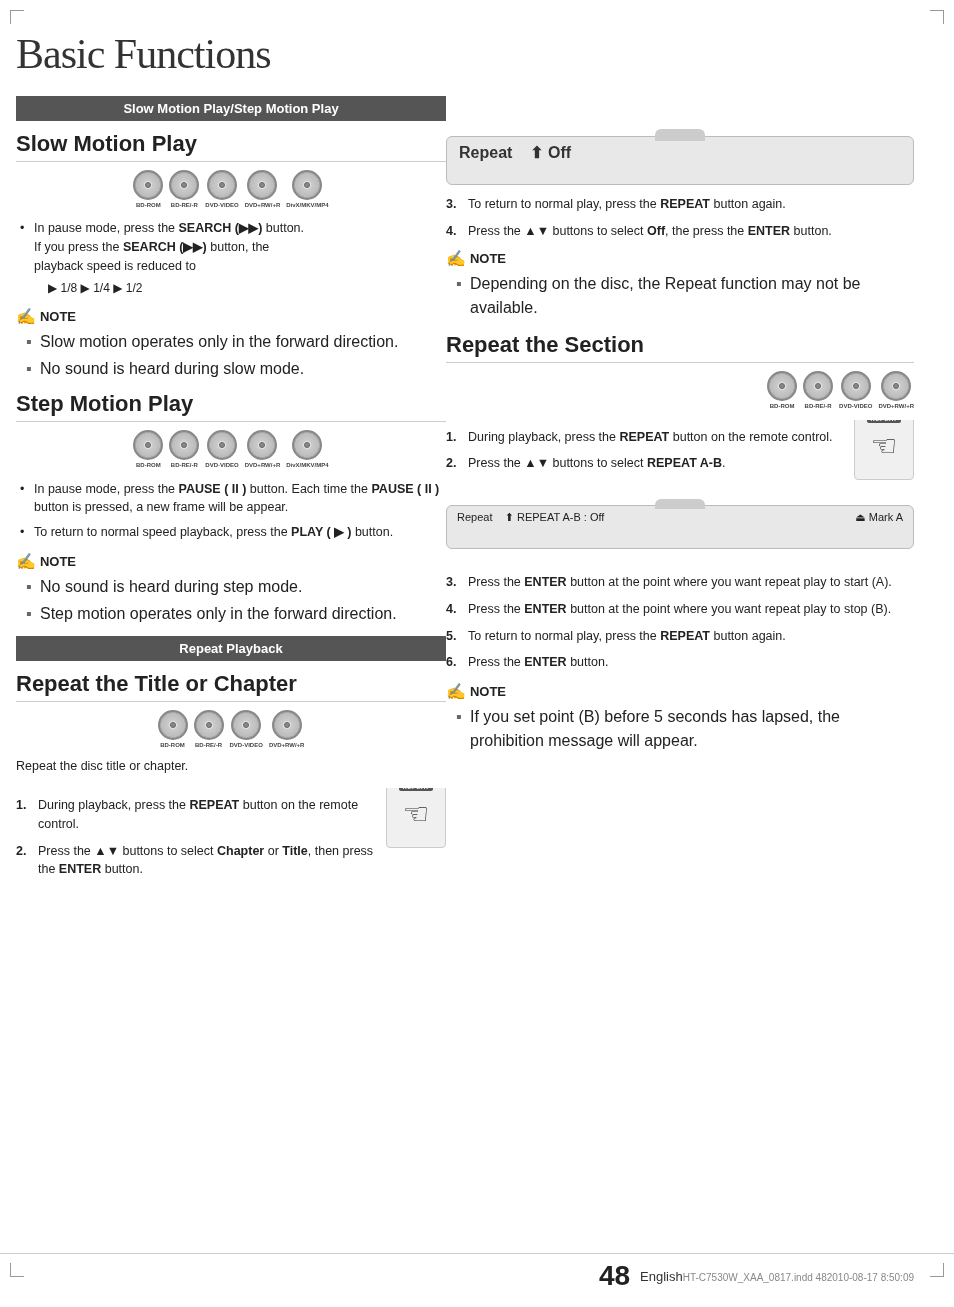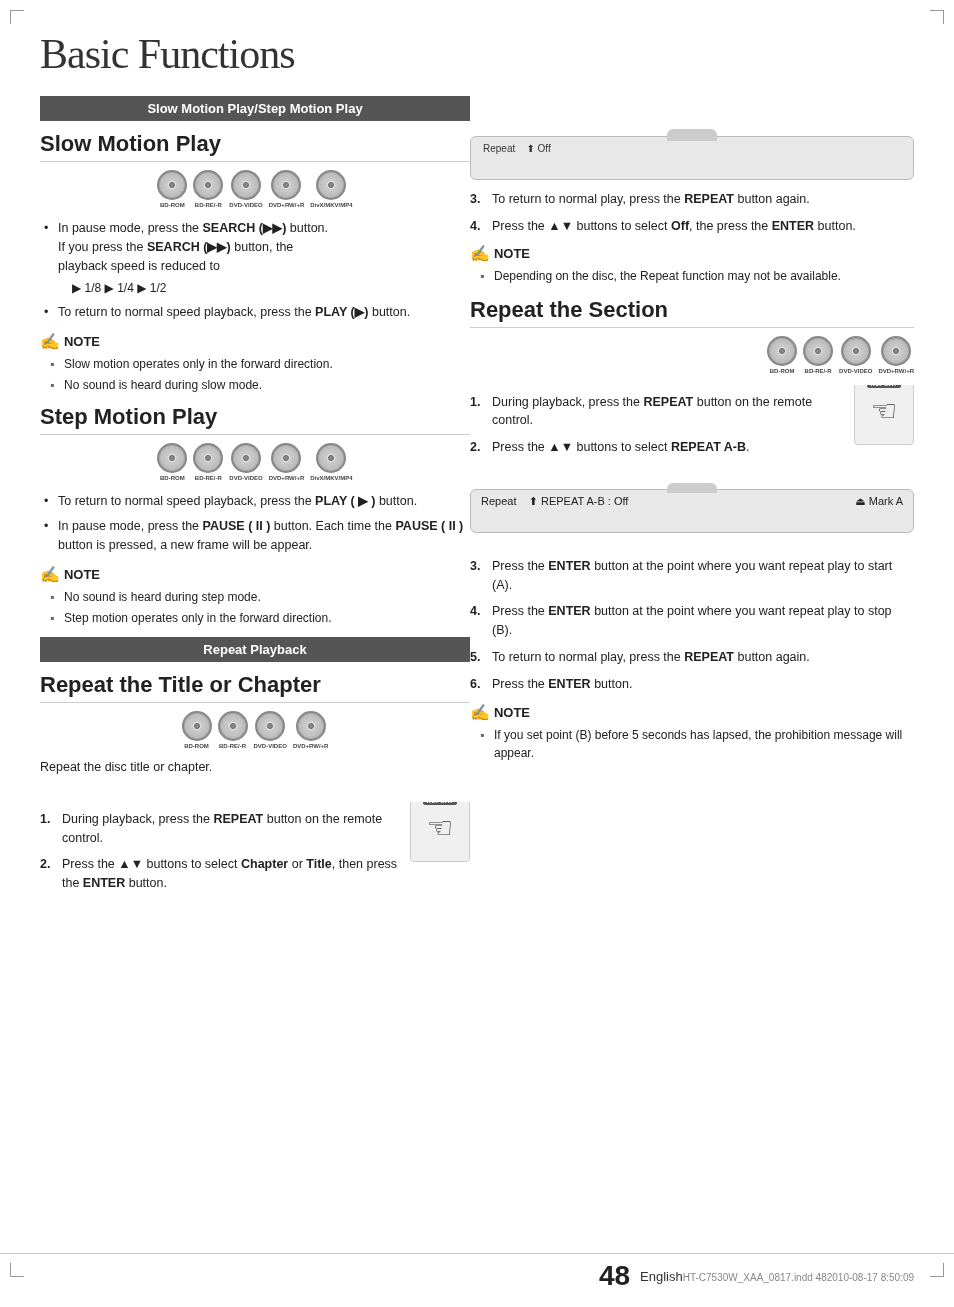--- a/index.html
+++ b/index.html
@@ -8,21 +8,21 @@
       min-height: 1307px;
       background: #fff;
       font-family: Arial, sans-serif;
       font-size: 13px;
       color: #222;
       position: relative;
     }
     .page {
       width: 954px;
       min-height: 1307px;
-      padding: 30px 40px 40px 40px;
+      padding: 30px 40px 40px 16px;
       position: relative;
     }
     
     .corner { position: absolute; width: 14px; height: 14px; border-color: #999; border-style: solid; }
     .corner.tl { top: 10px; left: 10px; border-width: 1px 0 0 1px; }
     .corner.tr { top: 10px; right: 10px; border-width: 1px 1px 0 0; }
     .corner.bl { bottom: 30px; left: 10px; border-width: 0 0 1px 1px; }
     .corner.br { bottom: 30px; right: 10px; border-width: 0 1px 1px 0; }
 
     .page-title {
@@ -141,21 +141,21 @@
       font-size: 16px;
       color: #555;
     }
     .note-items {
       list-style: none;
       padding-left: 10px;
     }
     .note-items li {
       padding-left: 14px;
       position: relative;
-      font-size: 12px;
+      font-size: 16px;
       line-height: 1.5;
       margin-bottom: 3px;
     }
     .note-items li::before {
       content: '▪';
       position: absolute;
       left: 0;
       color: #666;
     }
 
@@ -218,22 +218,23 @@
       border: 1px solid #bbb;
       border-radius: 6px;
       padding: 6px 12px;
       margin: 8px 0;
       font-size: 11px;
       color: #333;
       position: relative;
       min-height: 44px;
     }
     .screen-image .screen-text {
-      font-size: 10px;
+      font-size: 16px;
       color: #333;
+      font-weight: bold;
     }
     .screen-bump {
       width: 50px;
       height: 12px;
       background: #ccc;
       border-radius: 6px 6px 0 0;
       position: absolute;
       top: -8px;
       left: 50%;
       transform: translateX(-50%);
@@ -355,23 +356,20 @@
           </div>
         </div>
 
         <ul class="bullet-list">
           <li>
             In pause mode, press the <span class="bold">SEARCH (▶▶)</span> button.<br>
             If you press the <span class="bold">SEARCH (▶▶)</span> button, the<br>
             playback speed is reduced to
             <div class="arrow-seq">▶ 1/8 ▶ 1/4 ▶ 1/2</div>
           </li>
-          <li>
-            To return to normal speed playback, press the <span class="bold">PLAY (▶)</span> button.
-          </li>
         </ul>
 
         <div class="note-block">
           <div class="note-title">
             <span class="note-icon">✍</span>
             <span>NOTE</span>
           </div>
           <ul class="note-items">
             <li>Slow motion operates only in the forward direction.</li>
             <li>No sound is heard during slow mode.</li>
@@ -410,24 +408,24 @@
           <div class="disc-icon">
             <div class="disc-circle">
                 <div class="disc-circle-inner"></div>
               </div>
             <div class="disc-label">DivX/MKV/MP4</div>
           </div>
         </div>
 
         <ul class="bullet-list">
           <li>
-            To return to normal speed playback, press the <span class="bold">PLAY ( ▶ )</span> button.
+            In pause mode, press the <span class="bold">PAUSE ( II )</span> button. Each time the <span class="bold">PAUSE ( II )</span> button is pressed, a new frame will be appear.
           </li>
           <li>
-            In pause mode, press the <span class="bold">PAUSE ( II )</span> button. Each time the <span class="bold">PAUSE ( II )</span> button is pressed, a new frame will be appear.
+            To return to normal speed playback, press the <span class="bold">PLAY ( ▶ )</span> button.
           </li>
         </ul>
 
         <div class="note-block">
           <div class="note-title">
             <span class="note-icon">✍</span>
             <span>NOTE</span>
           </div>
           <ul class="note-items">
             <li>No sound is heard during step mode.</li>
@@ -461,21 +459,21 @@
             <div class="disc-label">DVD-VIDEO</div>
           </div>
           <div class="disc-icon">
             <div class="disc-circle">
                 <div class="disc-circle-inner"></div>
               </div>
             <div class="disc-label">DVD+RW/+R</div>
           </div>
         </div>
 
-        <p style="font-size:12.5px; margin-bottom:28px;">Repeat the disc title or chapter.</p>
+        <p style="font-size:12.5px; margin-bottom:15px;">Repeat the disc title or chapter.</p>
 
         <div style="overflow:hidden;">
 
           <div class="device-image-repeat">
             <div class="repeat-btn-img">
               <div class="repeat-btn-label">REPEAT</div>
               <div class="repeat-hand">☜</div>
             </div>
           </div>
           <ol class="numbered-list">

